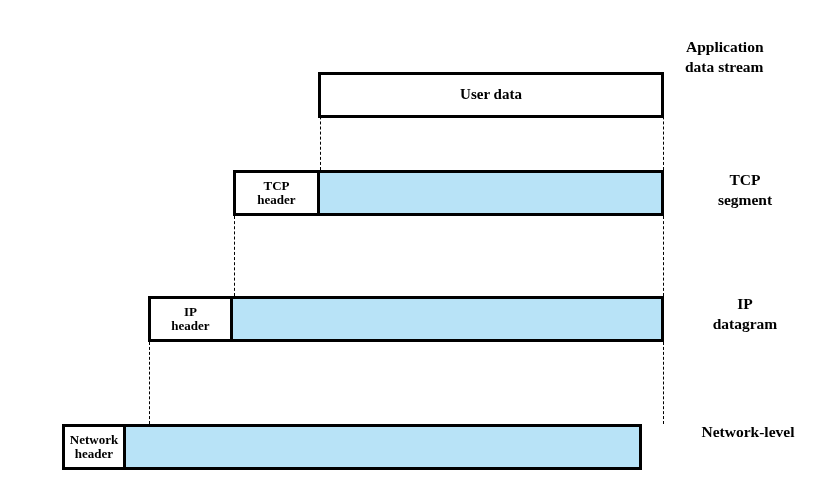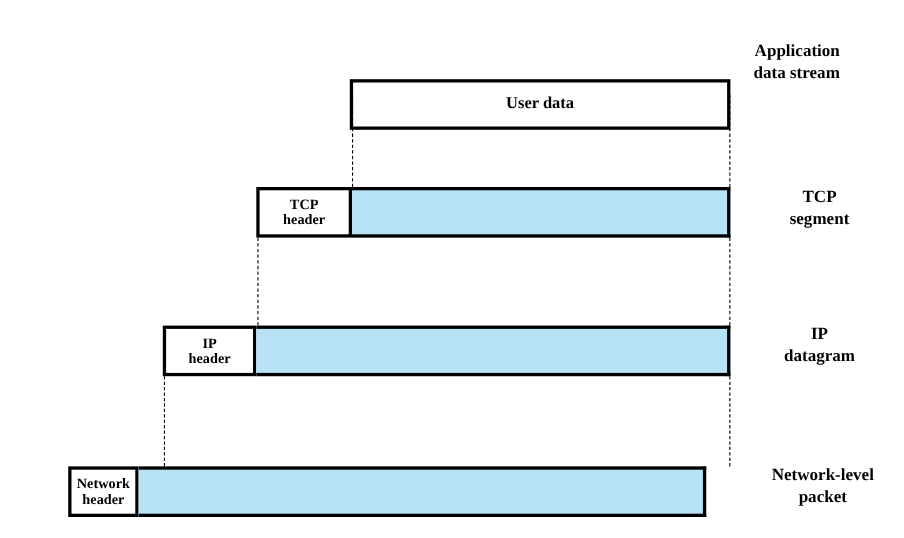--- a/index.html
+++ b/index.html
@@ -108,16 +108,15 @@
     <div>segment</div>
   </div>
 
   <div class="caption ctr" style="left:685px;top:294px;width:120px;">
     <div>IP</div>
     <div>datagram</div>
   </div>
 
   <div class="caption ctr" style="left:678px;top:422px;width:140px;">
     <div>Network-level</div>
-    <div>packet</div>
   </div>
 
 </div>
 
 </body></html>

